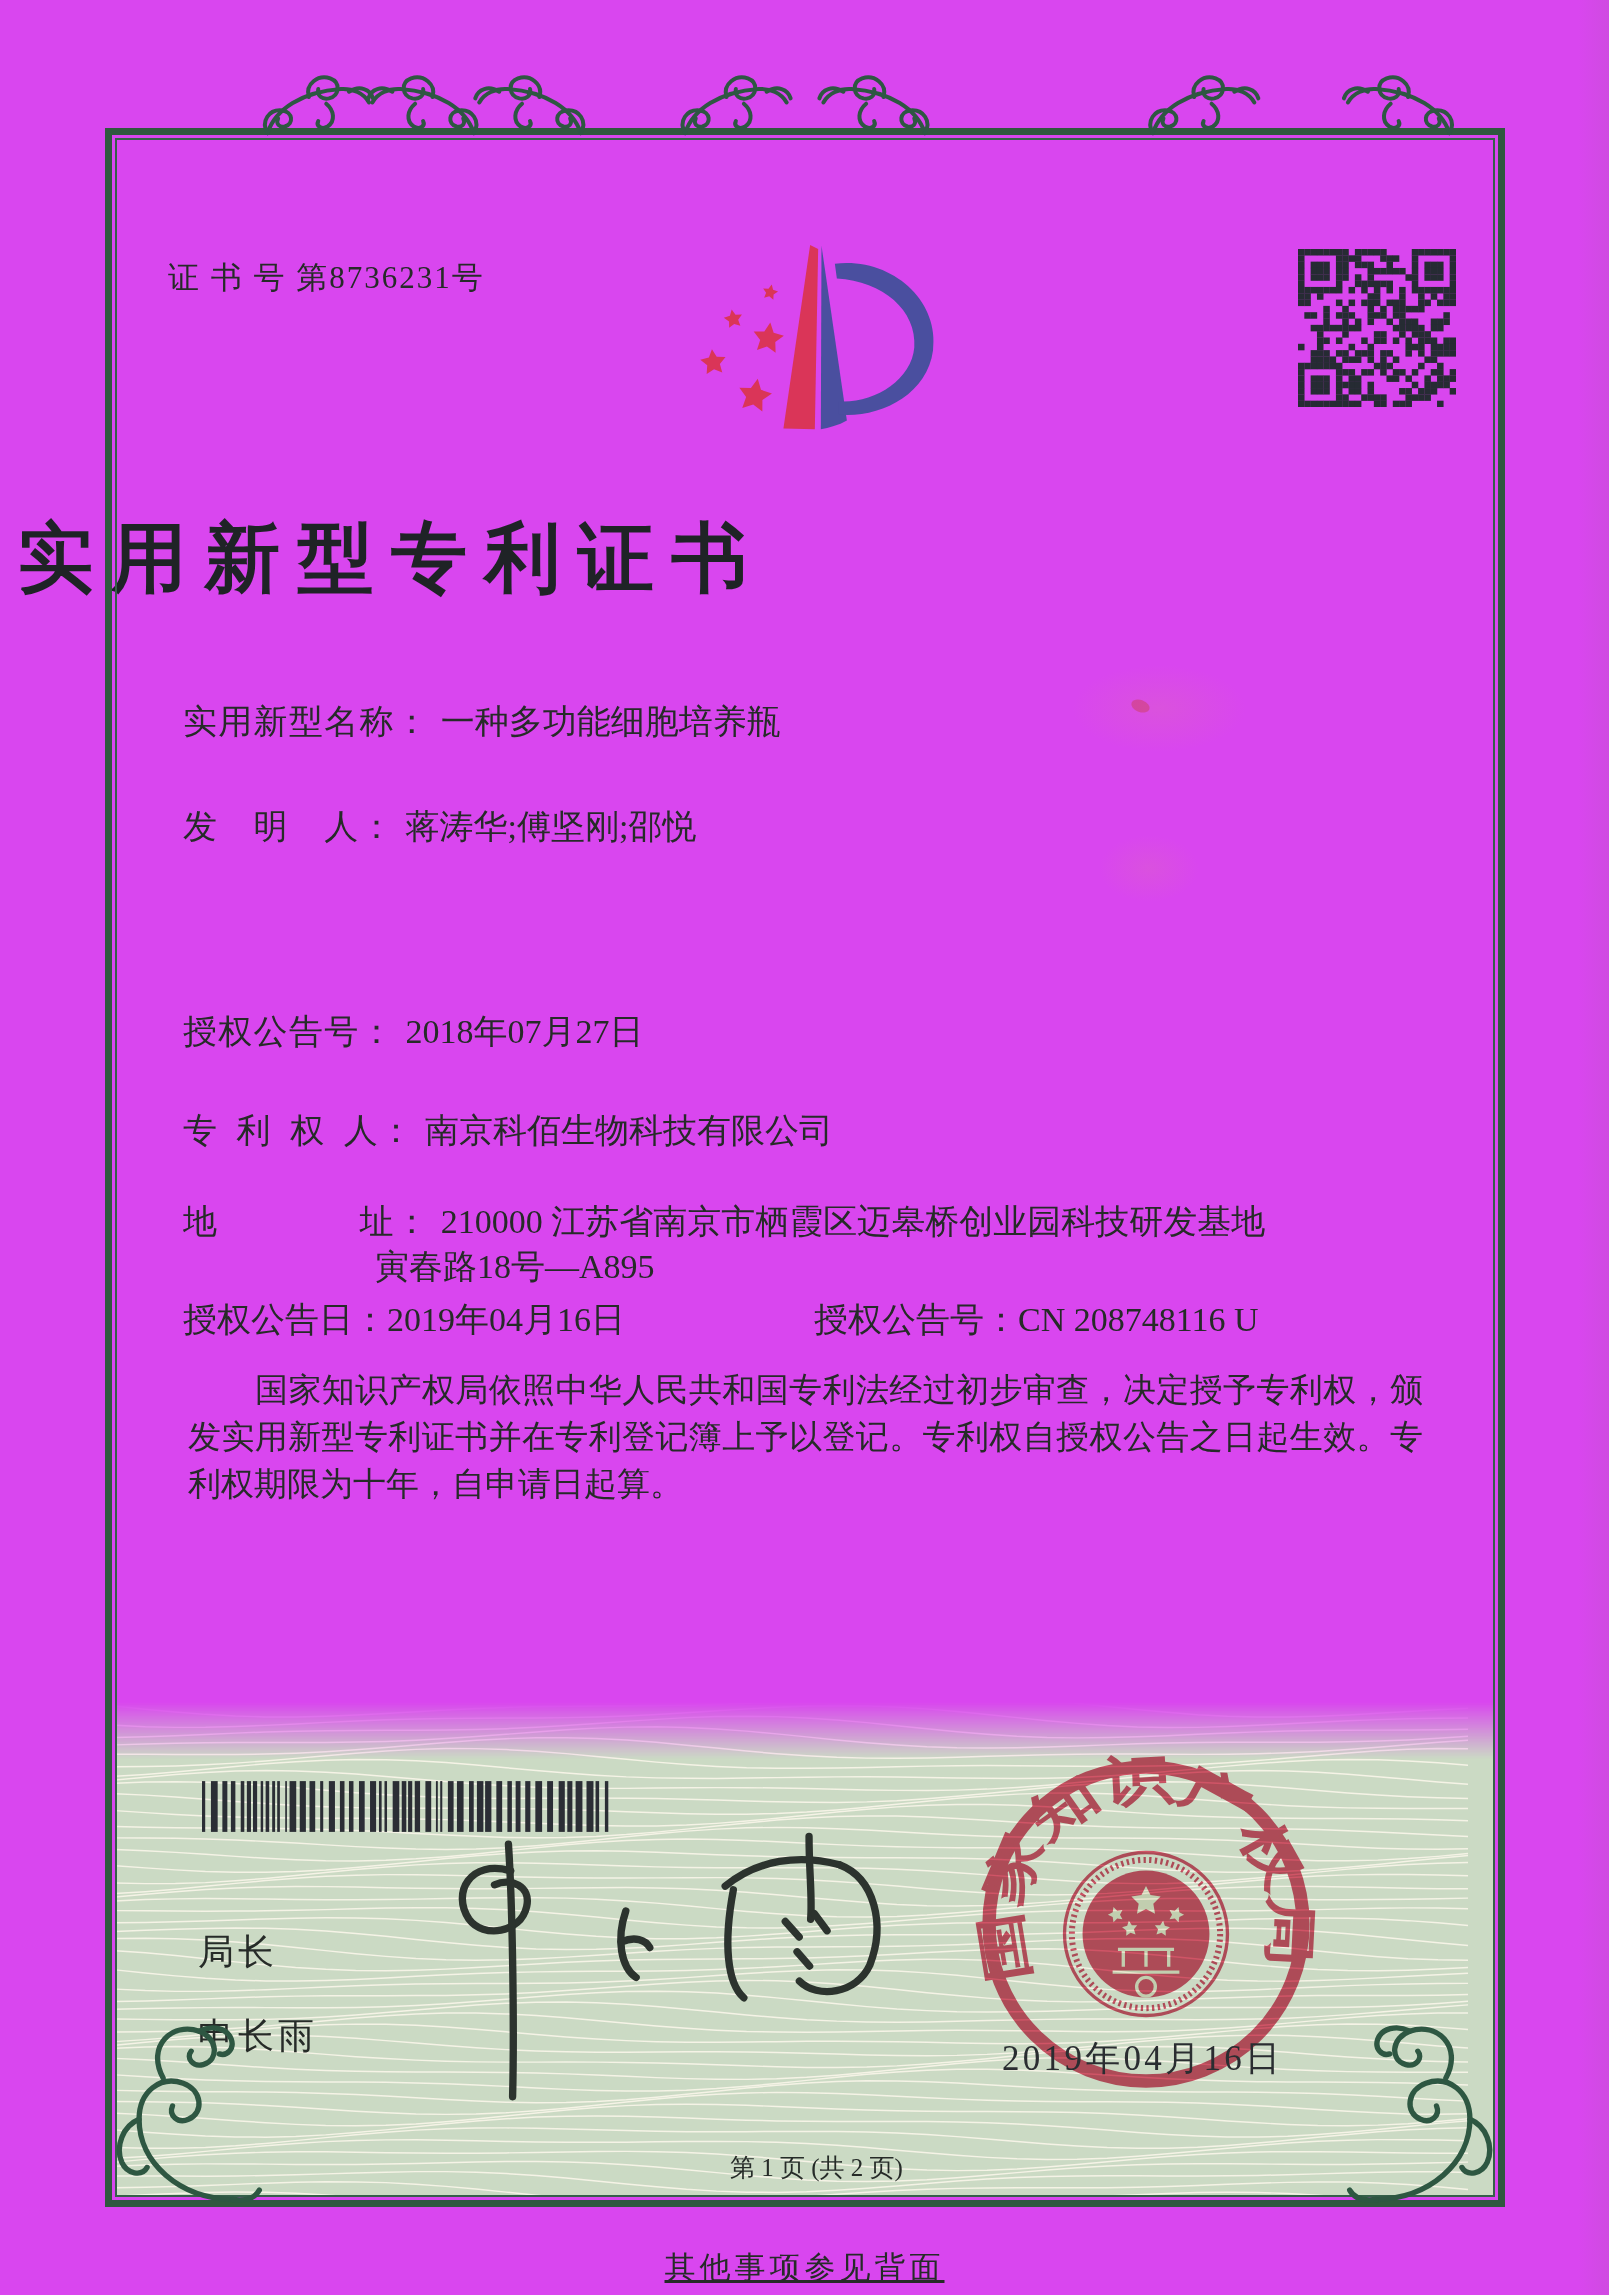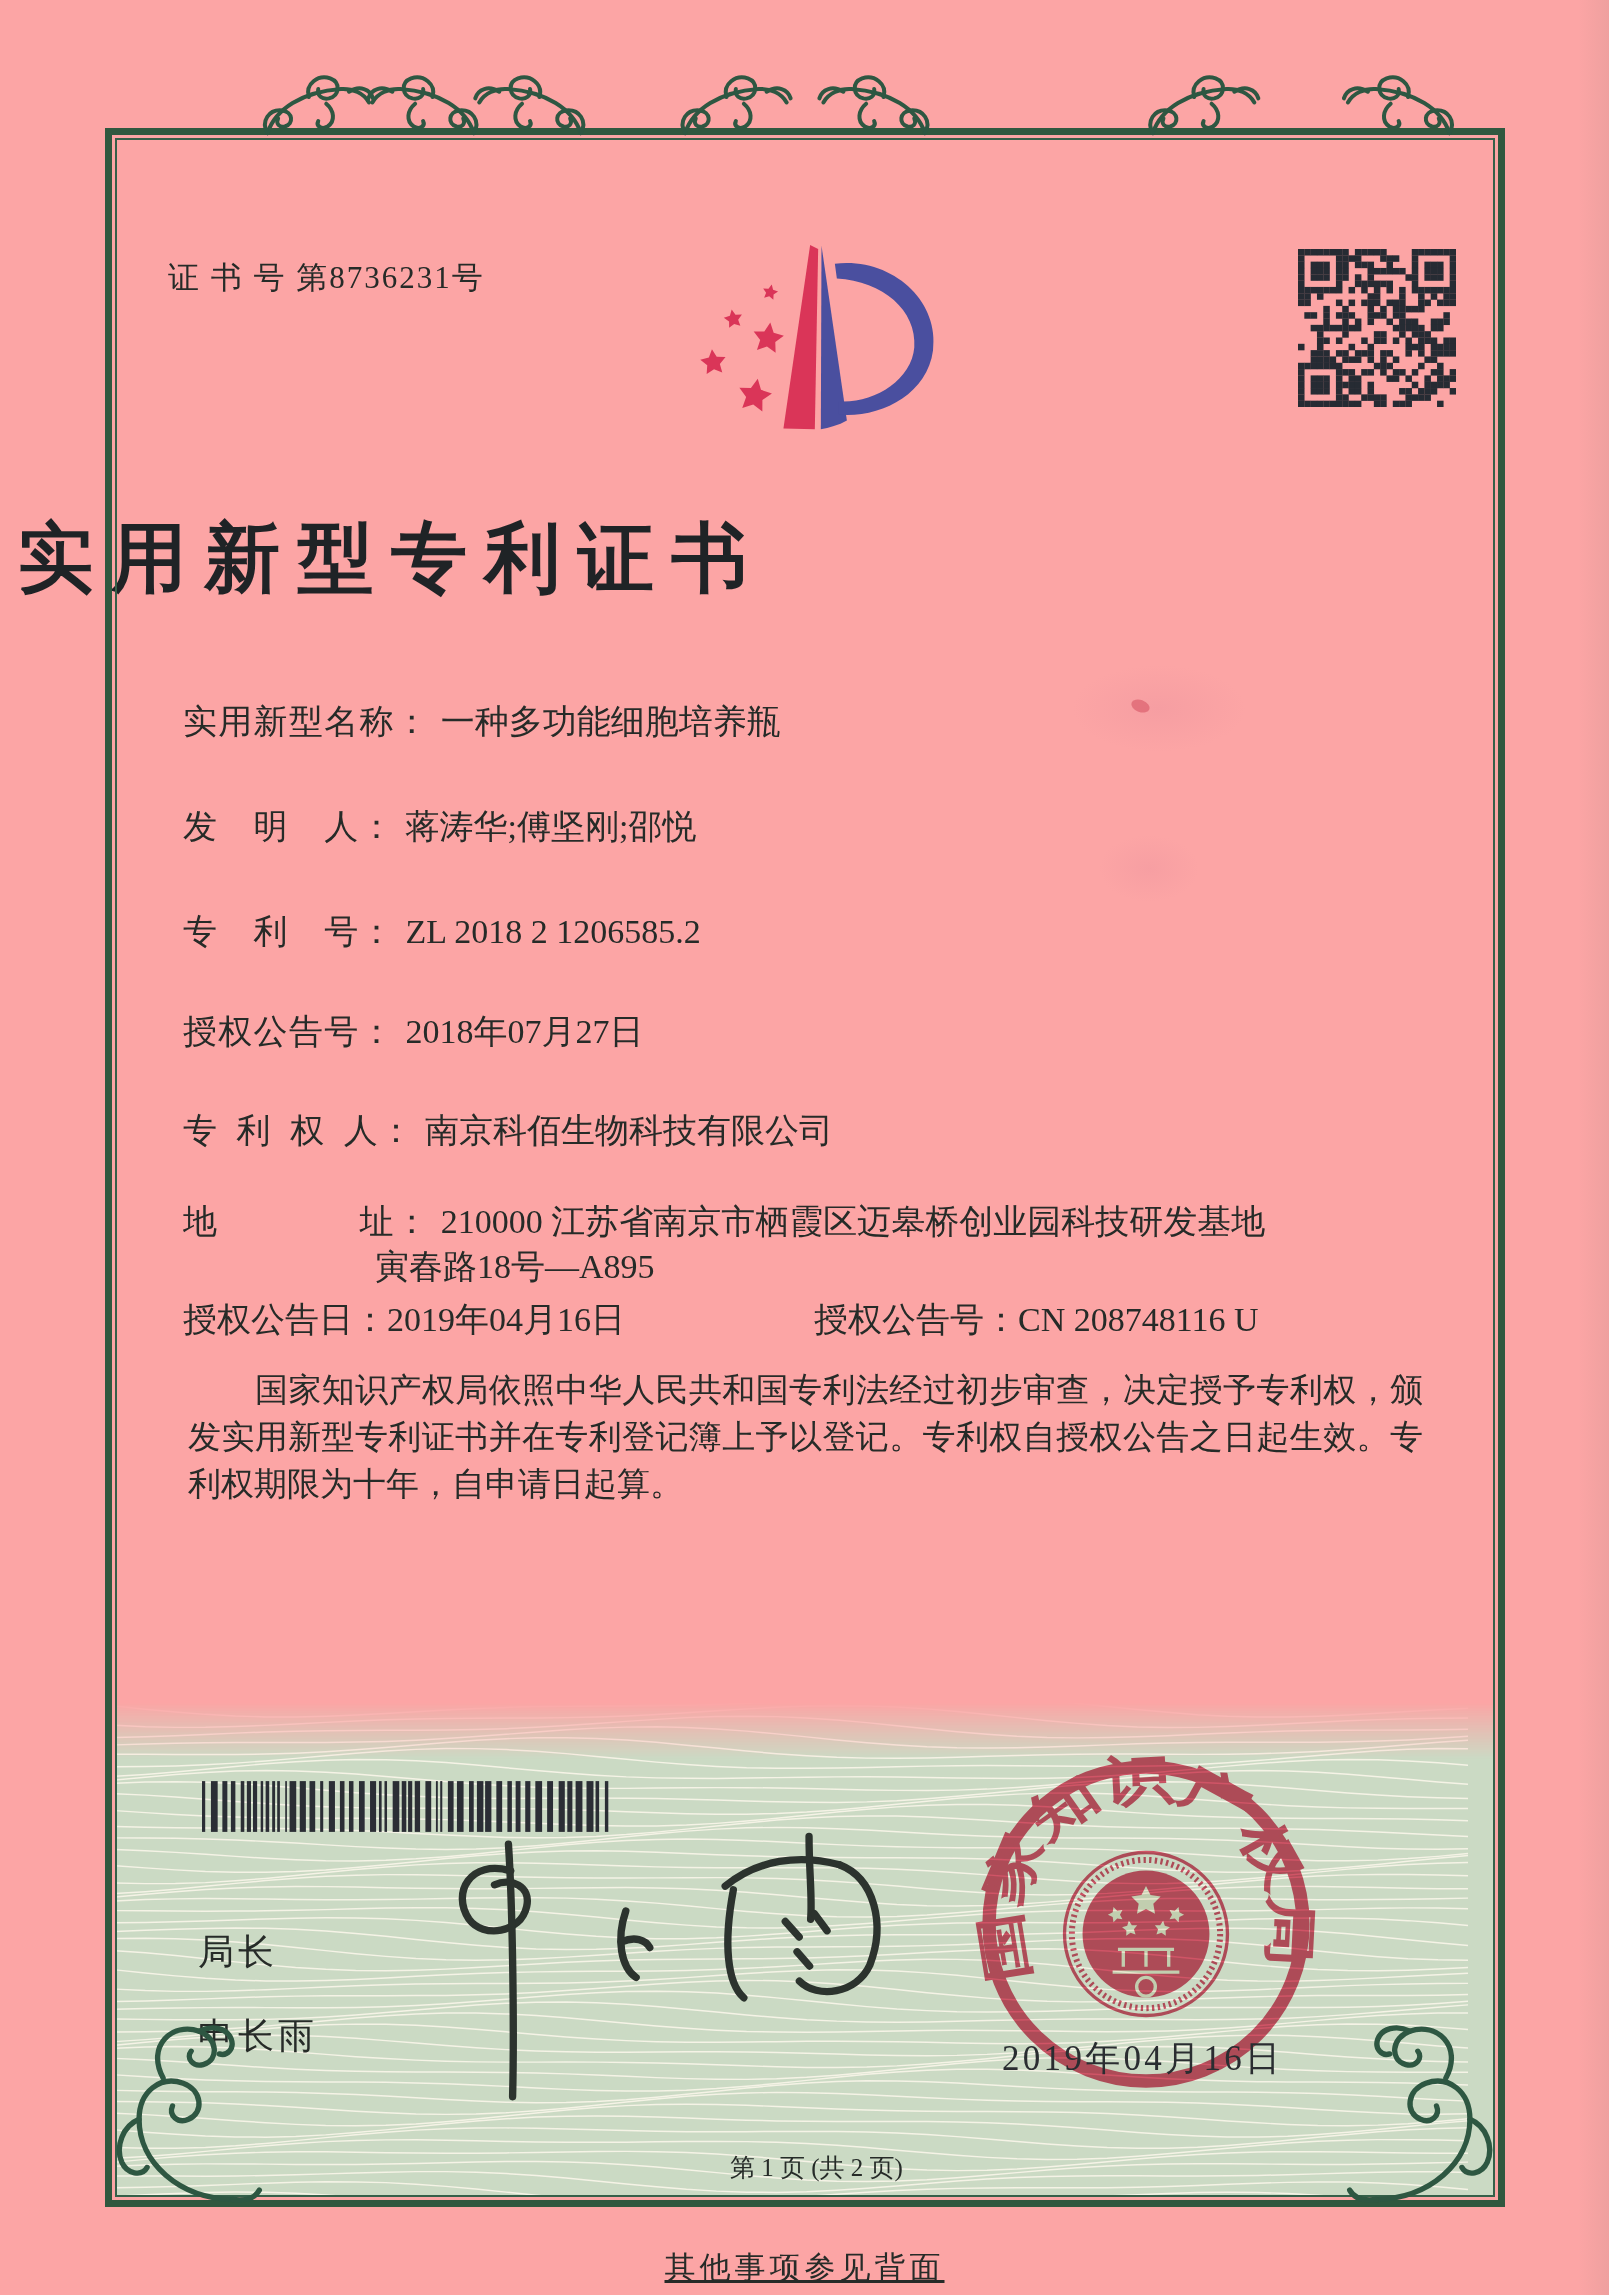--- a/index.html
+++ b/index.html
@@ -1,18 +1,18 @@
 <!DOCTYPE html>
 <html style="font-size:10.7px"><head>
 <meta charset="utf-8">
 <style>
   html,body{margin:0;padding:0;background:#e8e6da;}
   .page{
     position:relative;width:1609px;height:2295px;overflow:hidden;
-    background:#fca5a5;
+    background:#d946ef;
     font-family:"Liberation Serif","DejaVu Serif",serif;
     color:#262b28;
   }
   
   .frame{position:absolute;left:105px;top:128px;width:1400px;height:2079px;
     border:7.3px solid #30583f;box-sizing:border-box;pointer-events:none;z-index:5;}
   .frame-inner{position:absolute;inset:3.3px;border:2px solid #356049;}
   .band-ornaments{position:absolute;z-index:6;pointer-events:none;}
   
   .cert-no{position:absolute;left:168px;top:257px;font-size:31px;letter-spacing:2px;z-index:3;}
@@ -496,23 +496,20 @@
     </svg>
 
   <div class="title">实用新型专利证书</div>
 
   <div class="row" style="top:699px;">
     <span class="lbl">实用新型名称：</span><span class="val">一种多功能细胞培养瓶</span>
   </div>
   <div class="row" style="top:804px;">
     <span class="lbl">发　明　人：</span><span class="val">蒋涛华;傅坚刚;邵悦</span>
   </div>
-  <div class="row" style="top:909px;">
-    <span class="lbl">专　利　号：</span><span class="val">ZL 2018 2 1206585.2</span>
-  </div>
   <div class="row" style="top:1009px;">
     <span class="lbl">授权公告号：</span><span class="val">2018年07月27日</span>
   </div>
   <div class="row" style="top:1108px;">
     <span class="lbl">专 利 权 人：</span><span class="val">南京科佰生物科技有限公司</span>
   </div>
   <div class="row" style="top:1199px;">
     <span class="lbl">地　　　　址：</span><span class="val">210000 江苏省南京市栖霞区迈皋桥创业园科技研发基地</span>
   </div>
   <div class="addr2" style="top:1244px;">寅春路18号—A895</div>

